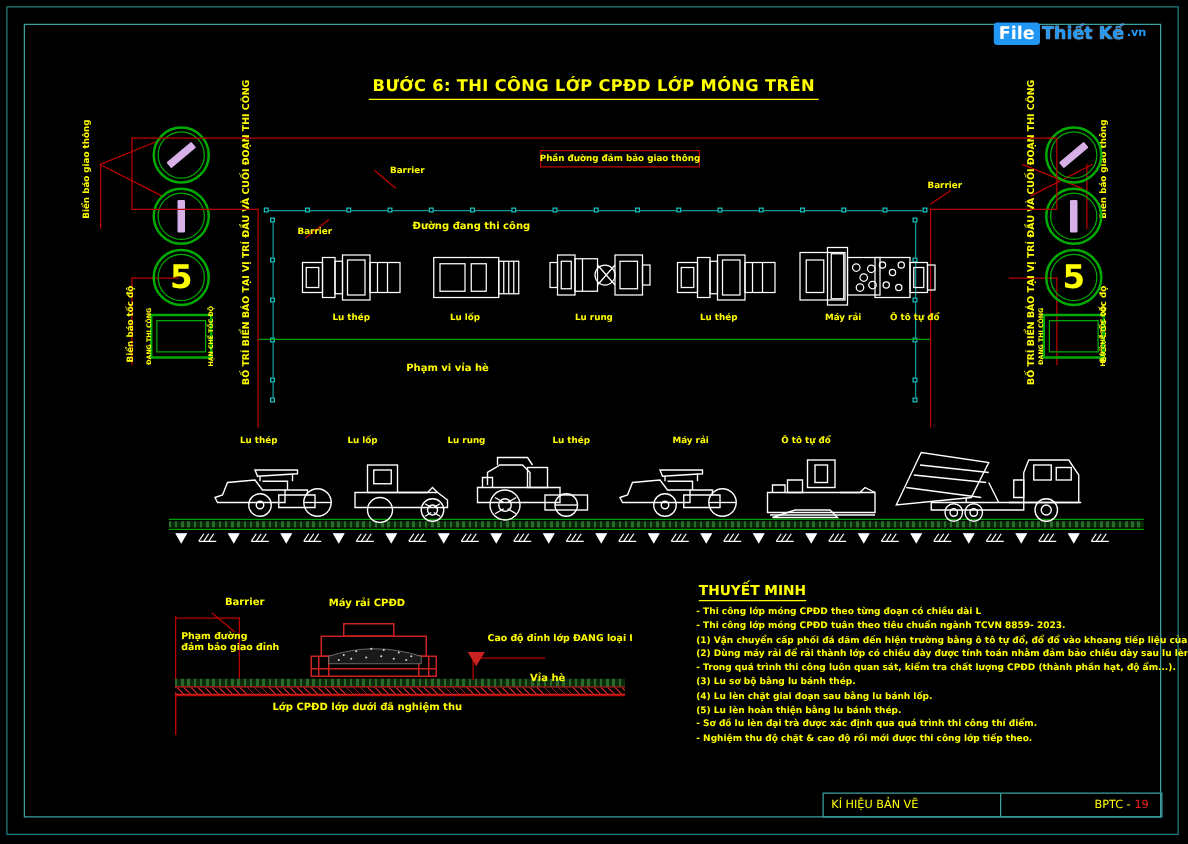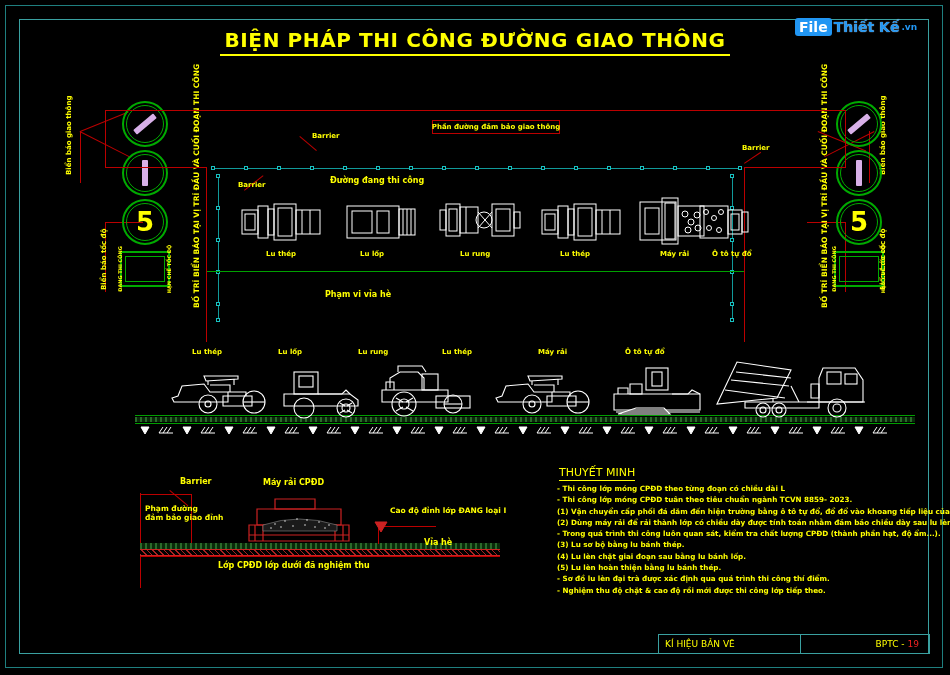--- a/index.html
+++ b/index.html
@@ -54,21 +54,21 @@
   .node{position:absolute;width:4px;height:4px;border:1px solid #18c0c0;background:#000;box-sizing:border-box;}
   .redbox{position:absolute;border:1px solid #bb0000;box-sizing:border-box;
     color:#ffff00;font-size:7px;font-weight:bold;display:flex;align-items:center;justify-content:center;
     white-space:nowrap;padding:0 4px;}
 
   
   .ground{position:absolute;height:5px;background:
     repeating-linear-gradient(90deg,#2a6a2a 0 2px,#0a2a0a 2px 5px);}
 
   
-  .note-title{position:absolute;color:#ffff00;font-size:11px;font-weight:normal;}
+  .note-title{position:absolute;color:#ffff00;font-size:11px;font-weight:bold;}
   .note-title span{border-bottom:1px solid #ffff00;padding-bottom:1px;}
   .note-list{position:absolute;color:#ffff00;font-size:7.2px;line-height:11.3px;white-space:nowrap;
     font-weight:bold;}
 
   
   .wm{position:absolute;left:0;top:630px;width:950px;text-align:center;color:#c9c9c9;
     font-size:19px;font-weight:bold;letter-spacing:.3px;}
 
   
   .tb{position:absolute;left:658px;top:634px;width:272px;height:20px;border:1px solid #3aa0a0;
@@ -82,22 +82,22 @@
   svg{display:block;overflow:visible;}
 </style>
 </head>
 <body>
 
 <div id="stage">
 
   <div class="frame-outer"></div>
   <div class="frame-inner"></div>
 
-  <div class="main-title">
-    <span>BIỆN PHÁP THI CÔNG ĐƯỜNG GIAO THÔNG</span>
+  <div class="sub-title">
+    <span>BƯỚC 6: THI CÔNG LỚP CPĐD LỚP MÓNG TRÊN</span>
   </div>
 
   <div class="logo">
     <span class="l1">File</span>
     <span class="l2">Thiết Kế</span>
     <span class="l3">.vn</span>
   </div>
 
   <div class="ldr" style="left:80px;top:131px;width:52px;height:1px;transform:rotate(-22deg);transform-origin:0 0;"></div>
   <div class="ldr" style="left:80px;top:131px;width:56px;height:1px;transform:rotate(27deg);transform-origin:0 0;"></div>

